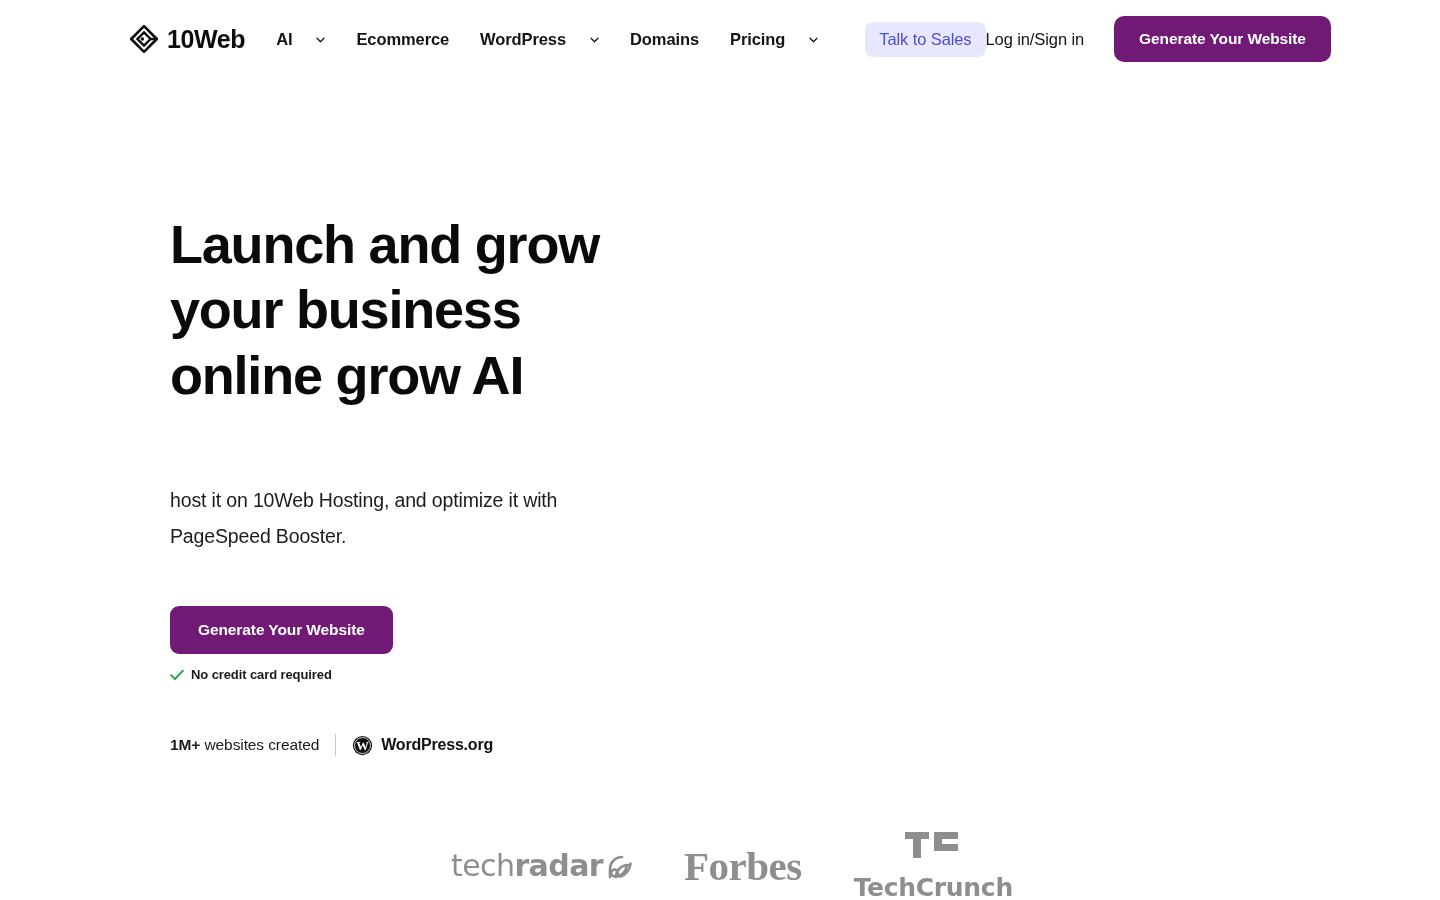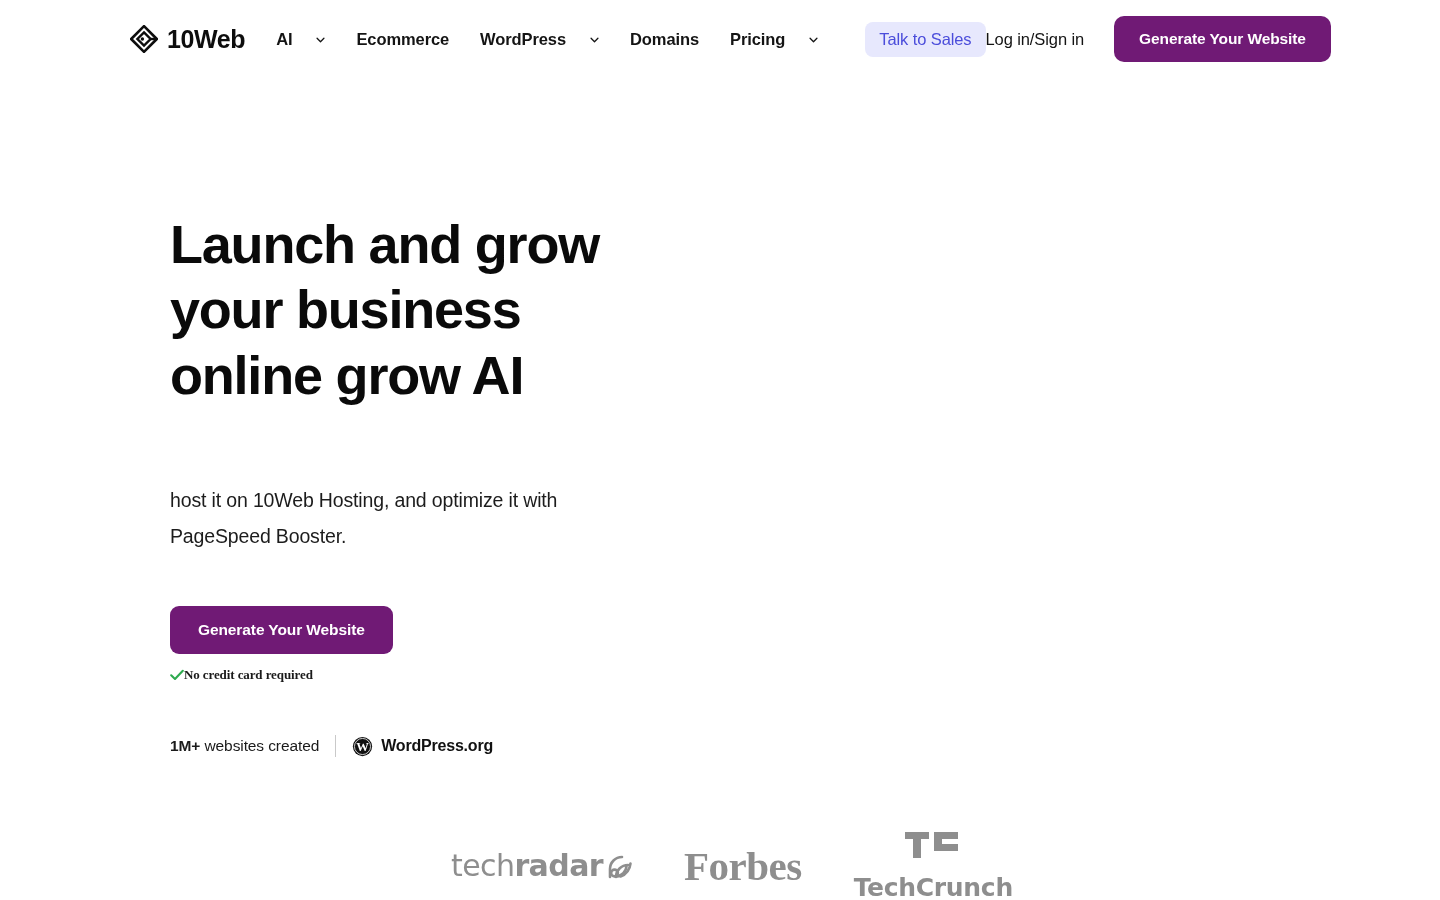--- a/index.html
+++ b/index.html
@@ -165,22 +165,22 @@
     height: 48px;
     padding: 0 28px;
     font-size: 15.5px;
     border-radius: 9px;
     letter-spacing: -0.1px;
   }
 
   .nocard {
     display: flex;
     align-items: center;
+    gap: 7px;
     margin-top: 13px;
-    font-family: Liberation Serif, serif;
   }
   .check-icon {
     width: 14px;
     height: 12px;
     display: block;
     flex: 0 0 auto;
   }
   .nocard-text {
     font-size: 13px;
     font-weight: bold;

